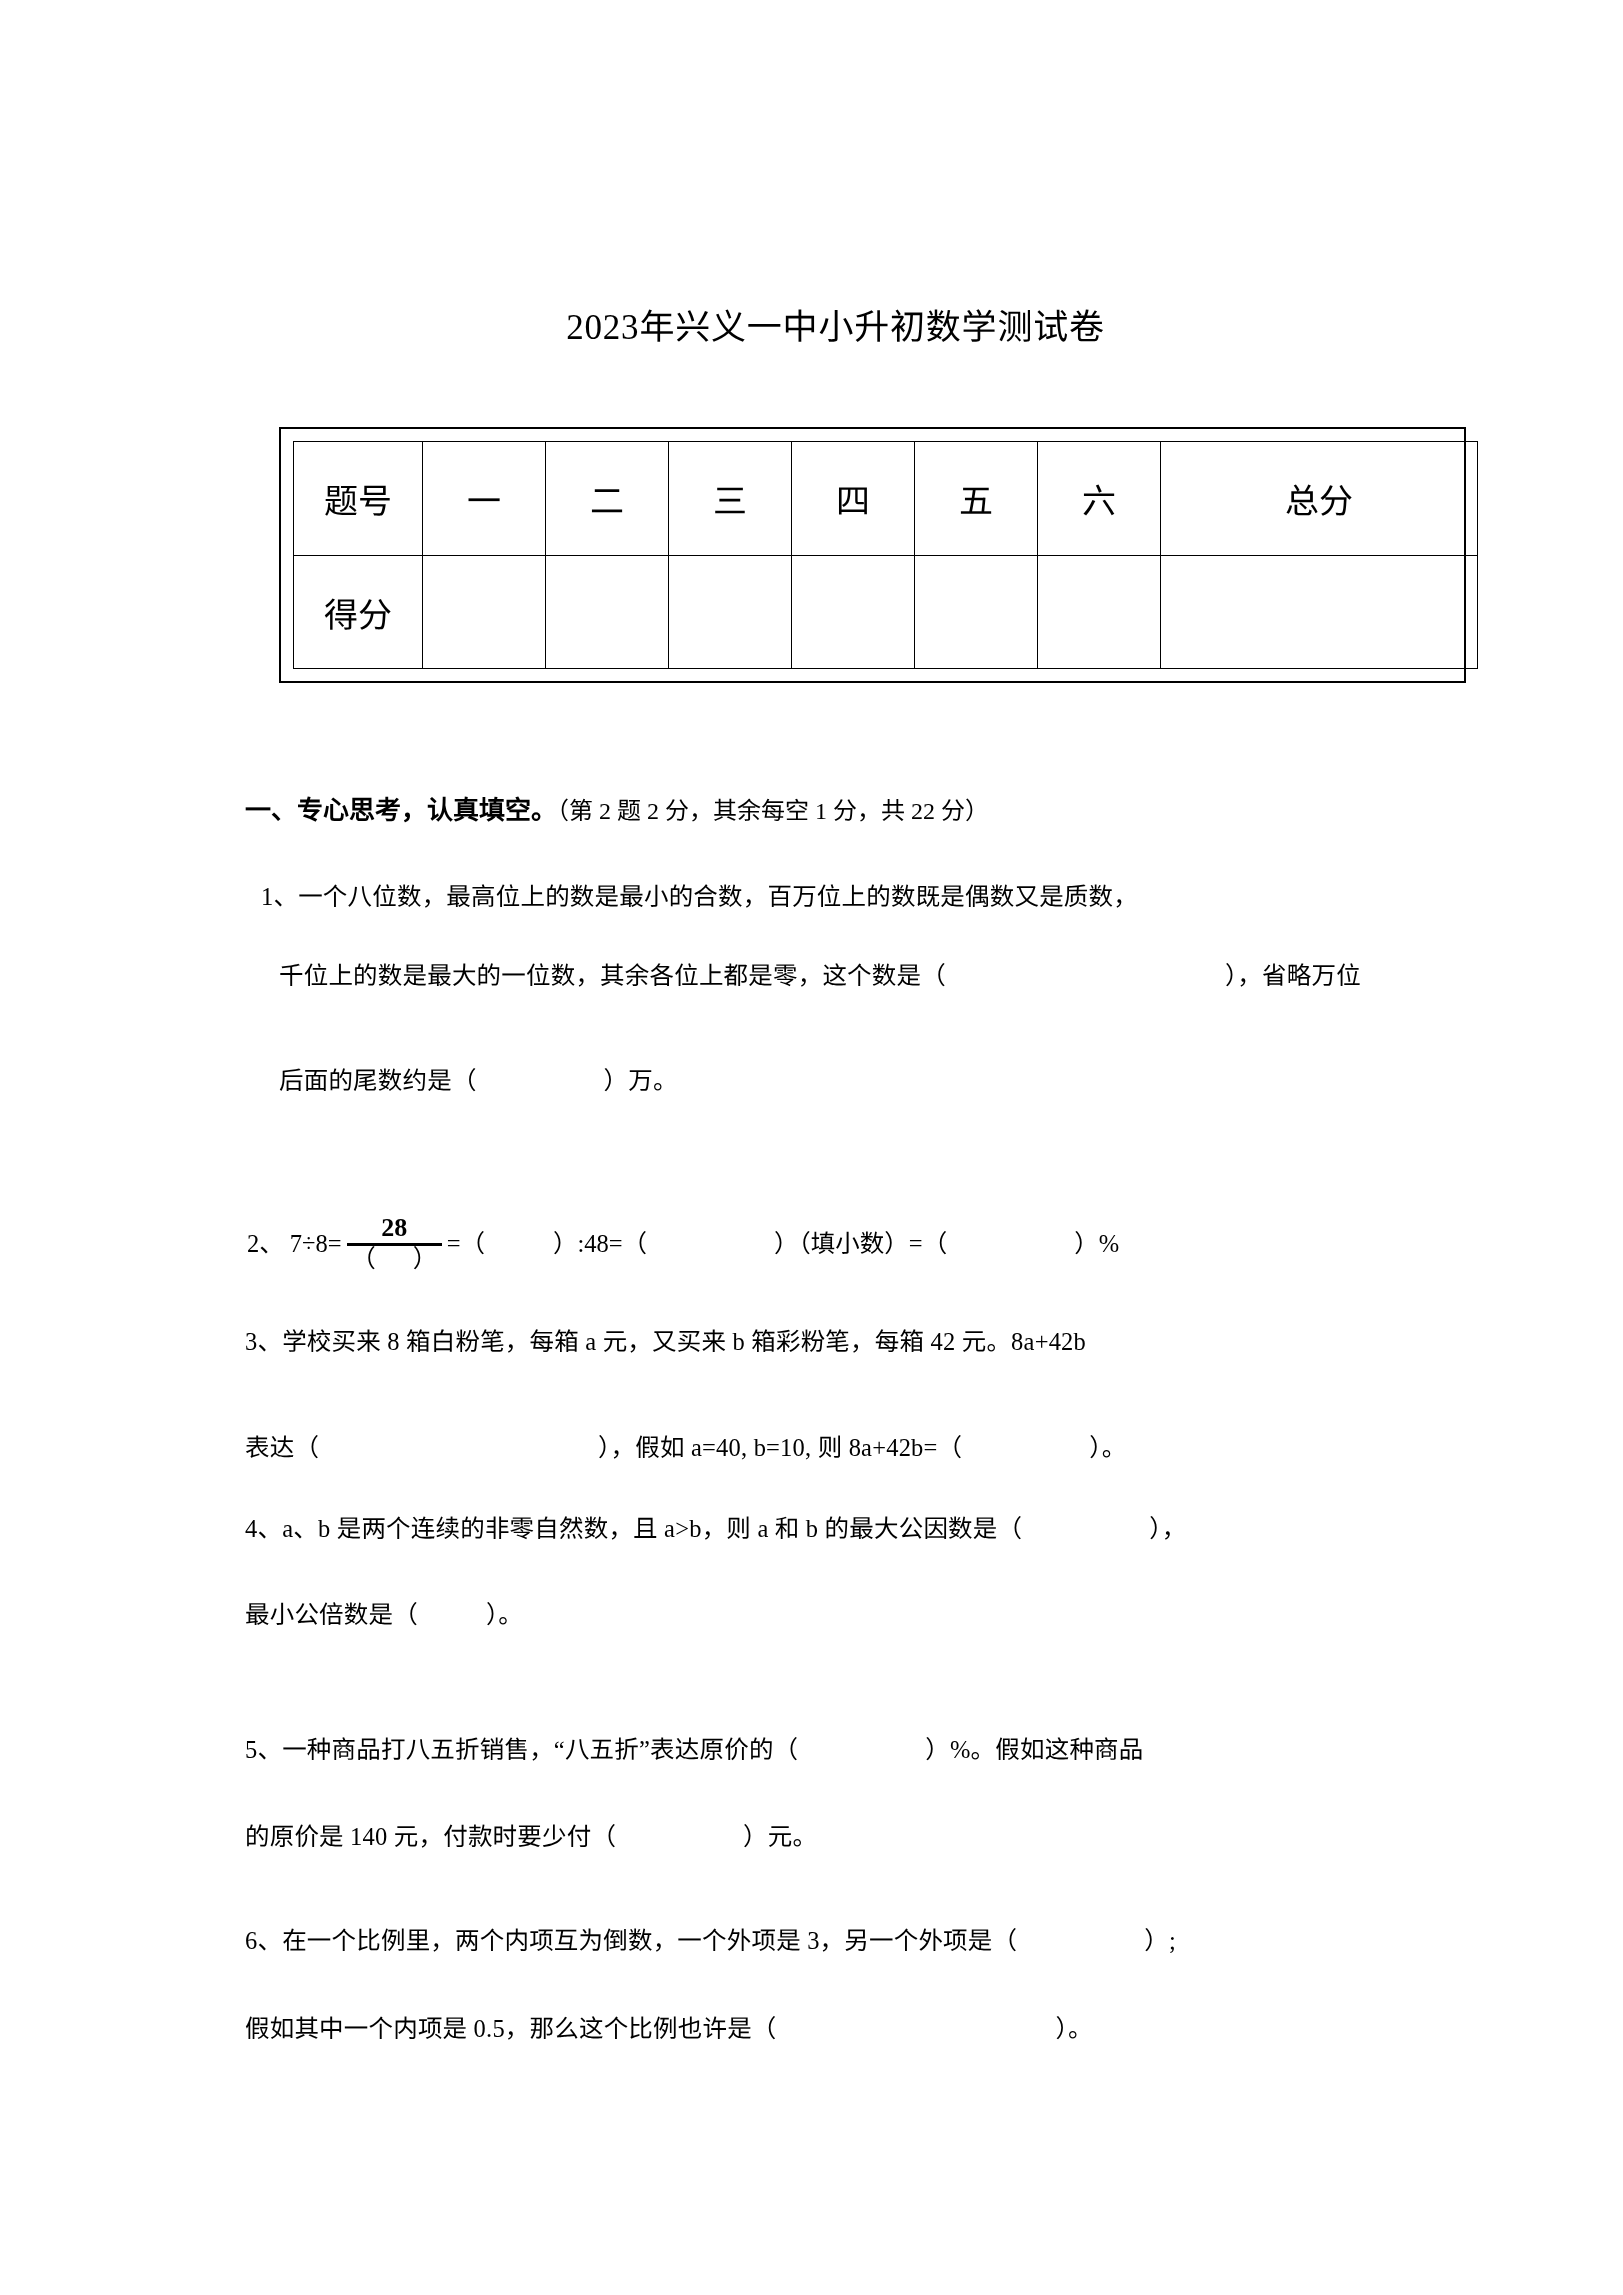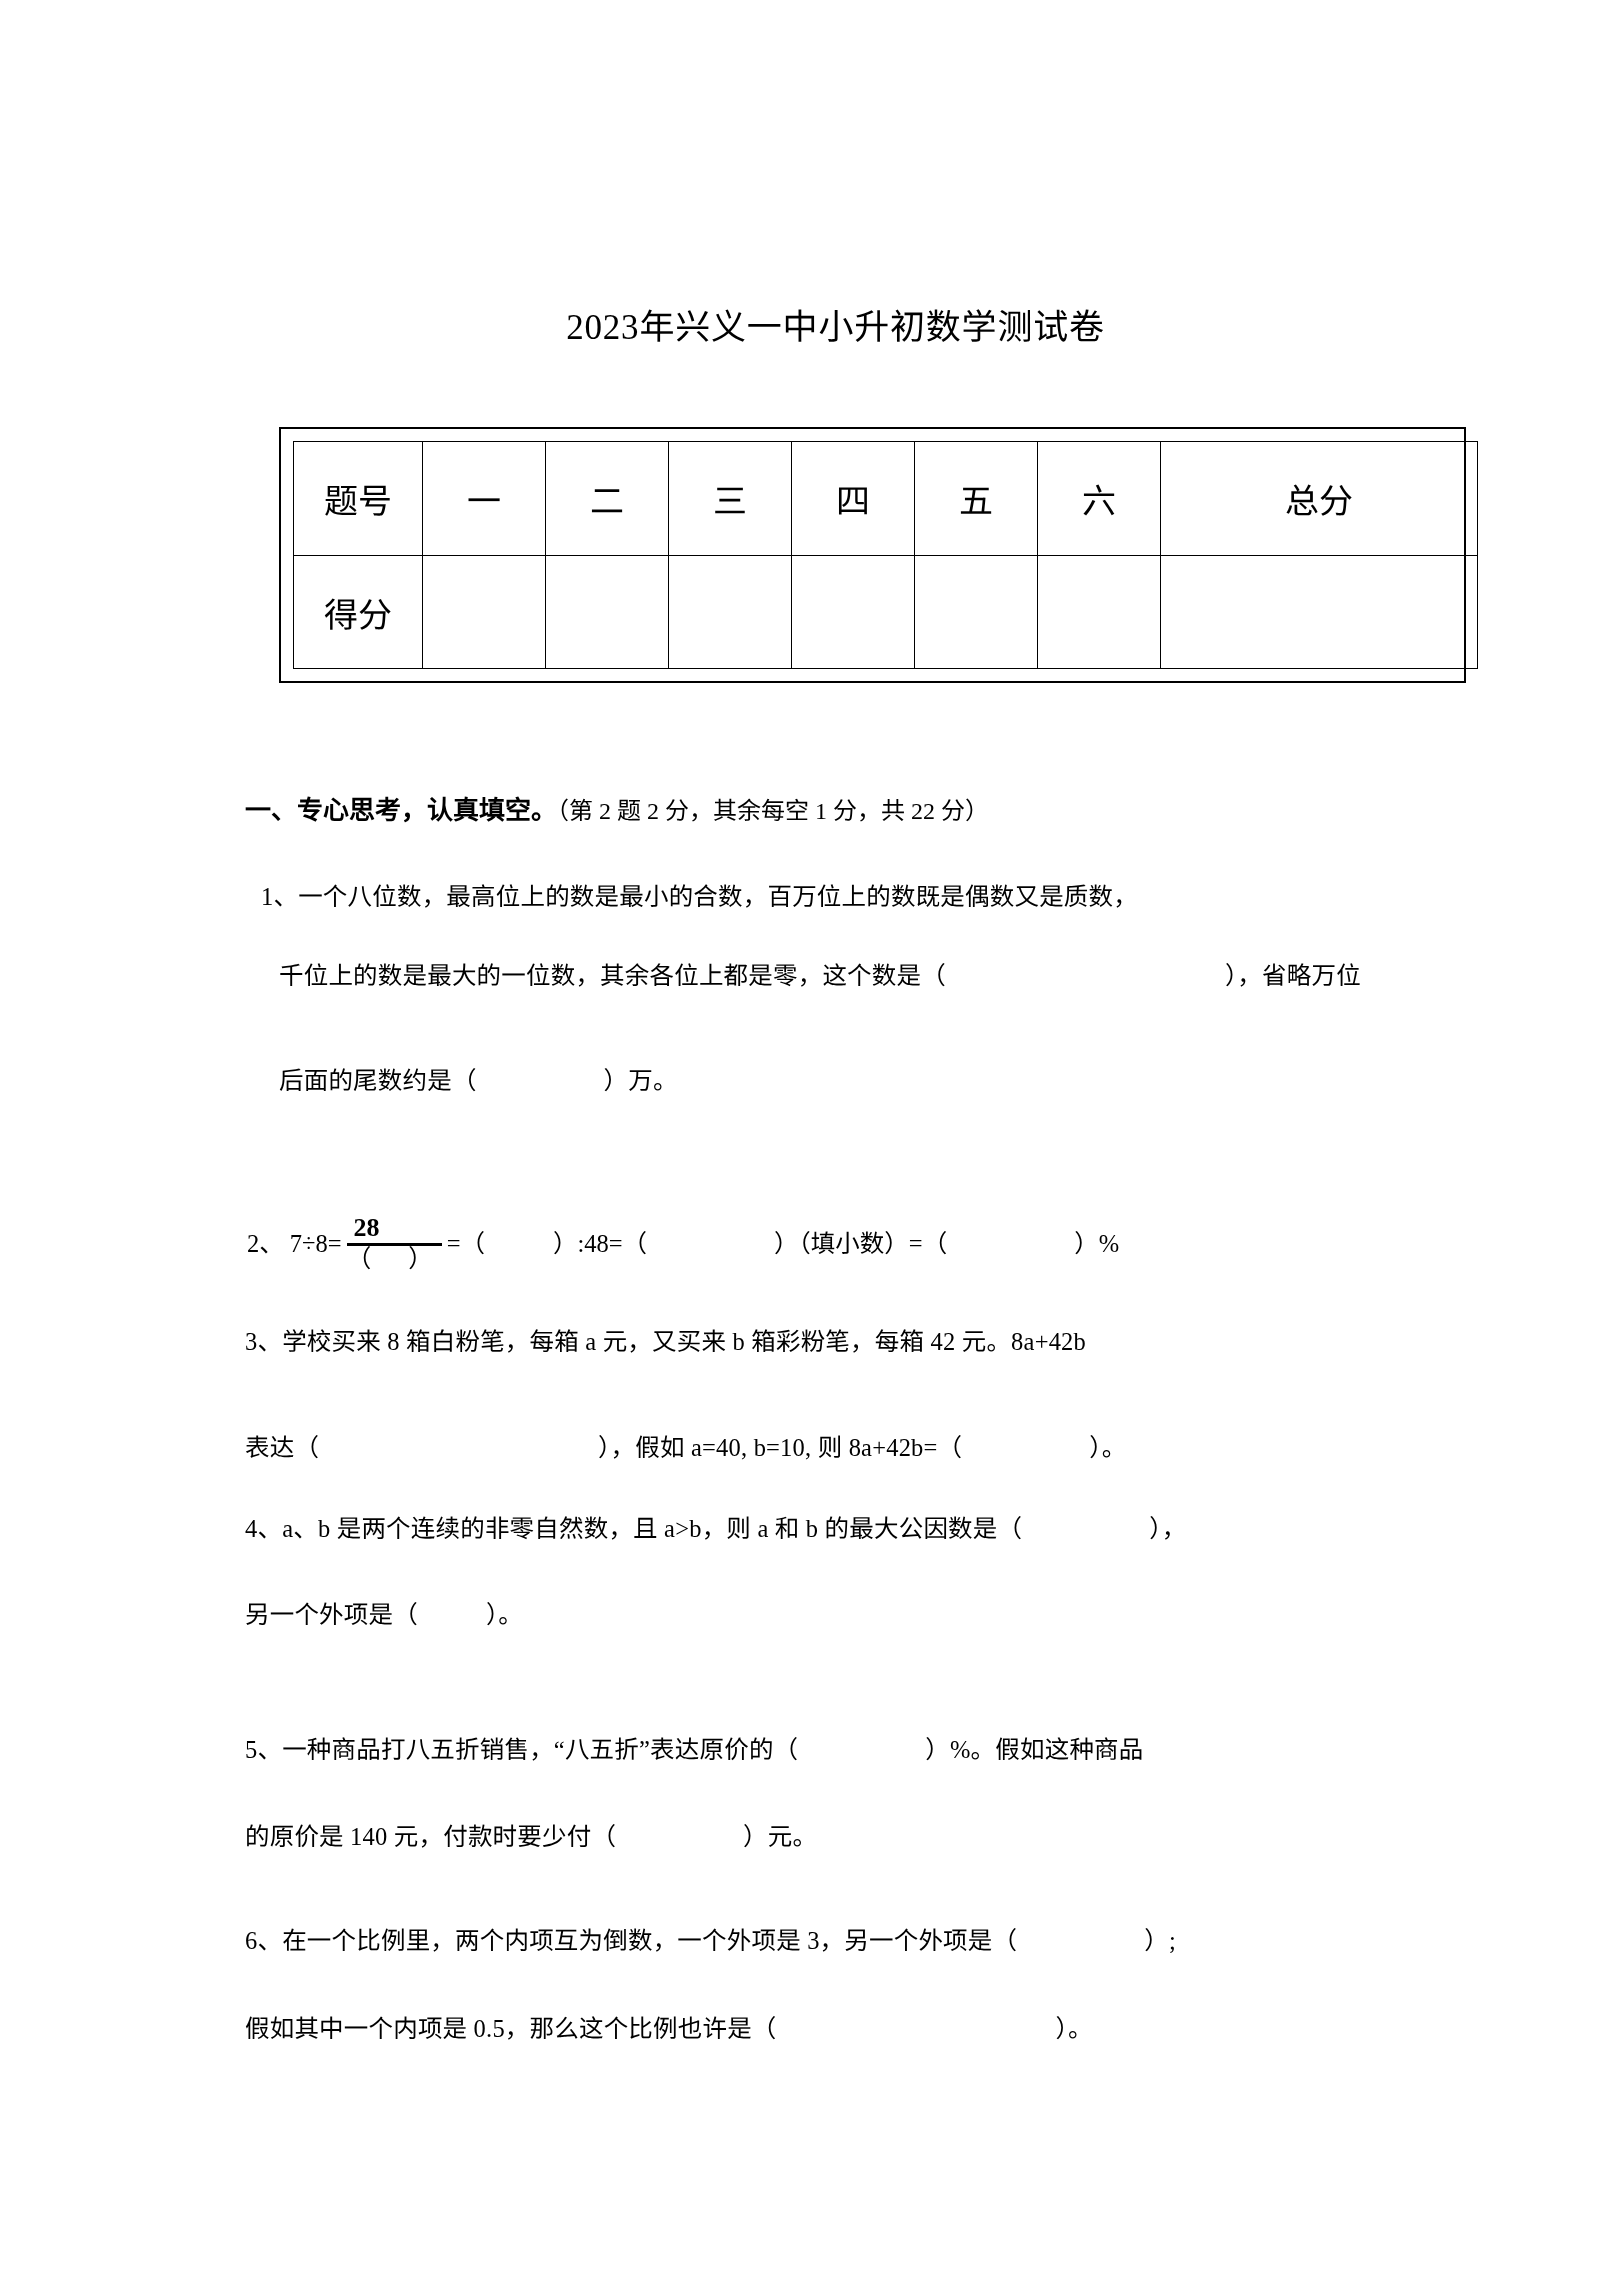--- a/index.html
+++ b/index.html
@@ -110,21 +110,21 @@
     font-size: 24.5px;
     white-space: nowrap;
     display: flex;
     align-items: center;
     margin-top: 48px;
   }
   .q2row .lead { display: inline-block; }
   .frac {
     display: inline-flex;
     flex-direction: column;
-    align-items: flex-start;
+    align-items: center;
     justify-content: center;
     vertical-align: middle;
     margin: 0 5px;
     position: relative;
     top: 1.7px;
   }
   .frac .num {
     font-size: 26px;
     font-weight: bold;
     line-height: 1;
@@ -223,21 +223,21 @@
     <span>3、学校买来 8 箱白粉笔，每箱 a 元，又买来 b 箱彩粉笔，每箱 42 元。8a+42b</span>
   </div>
   <div class="qline" style="left:245px; top:1415px;margin-top:20px;">
     <span>表达（</span><span class="blank-xl"></span><span>），假如 a=40, b=10, 则 8a+42b=（</span><span class="blank-md"></span><span>）。</span>
   </div>
 
   <div class="qline" style="left:245px; top:1516px;">
     <span>4、a、b 是两个连续的非零自然数，且 a&gt;b，则 a 和 b 的最大公因数是（</span><span class="blank-md"></span><span>），</span>
   </div>
   <div class="qline" style="left:245px; top:1602px;">
-    <span>另一个外项是（</span><span class="blank-sm"></span><span>）。</span>
+    <span>最小公倍数是（</span><span class="blank-sm"></span><span>）。</span>
   </div>
 
   <div class="qline" style="left:245px; top:1737px;">
     <span>5、一种商品打八五折销售，“八五折”表达原价的（</span><span class="blank-md"></span><span>）%。假如这种商品</span>
   </div>
   <div class="qline" style="left:245px; top:1824px;">
     <span>的原价是 140 元，付款时要少付（</span><span class="blank-md"></span><span>）元。</span>
   </div>
 
   <div class="qline" style="left:245px; top:1928px;">

